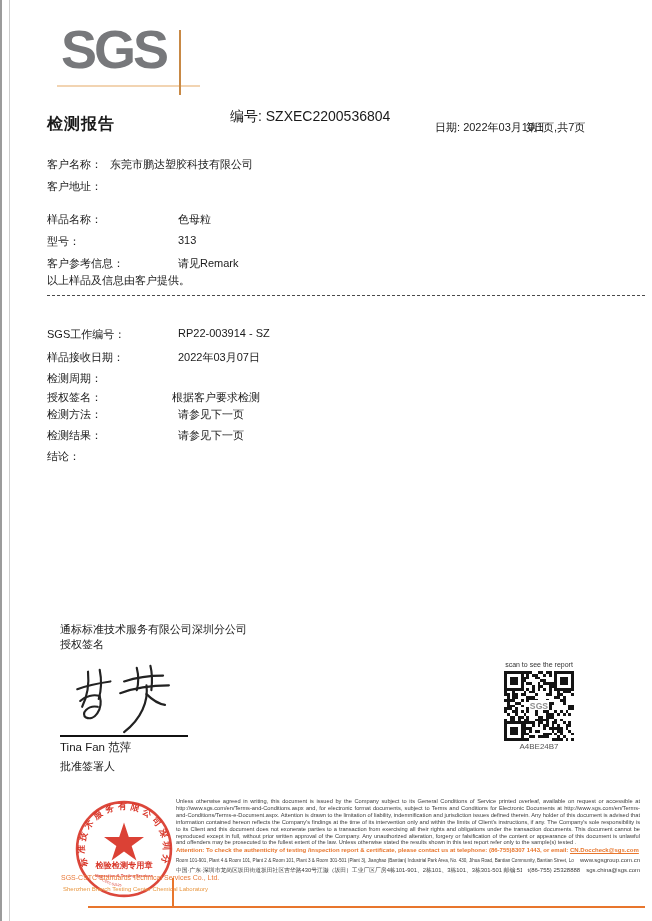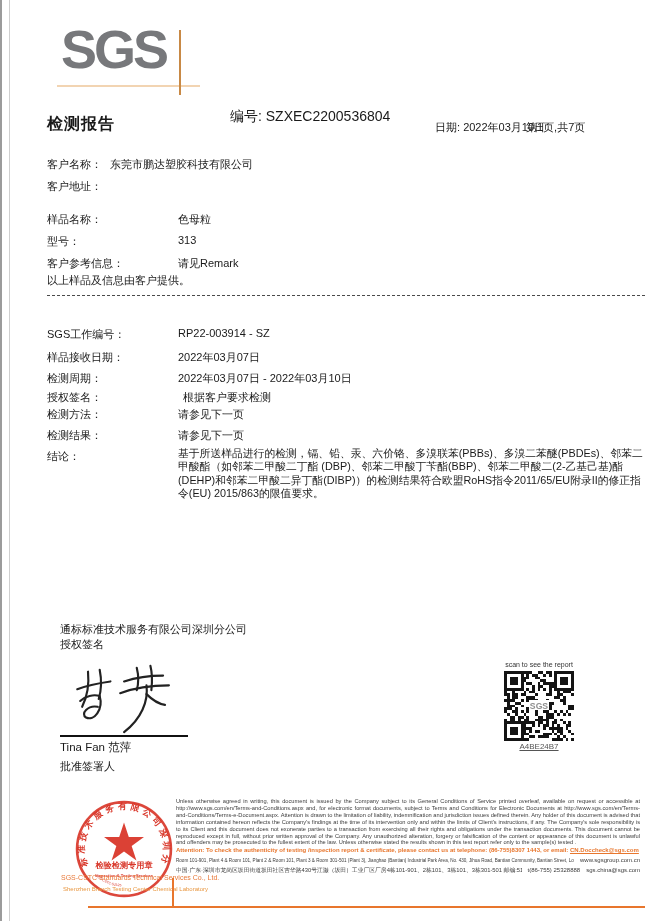--- a/index.html
+++ b/index.html
@@ -27,21 +27,21 @@
   
   .sig-company{left:60px;top:622px;font-size:11px;}
   .sig-auth{left:60px;top:637px;font-size:11px;font-family:Liberation Serif, serif;}
   .sig-img{left:62px;top:660px;}
   .sig-line{left:60px;top:735px;width:128px;height:2px;background:#111;}
   .sig-name{left:60px;top:740px;font-size:11.5px;}
   .sig-title{left:60px;top:759px;font-size:11px;}
   
   .qr-caption{left:478px;top:661px;width:122px;text-align:center;font-size:7px;color:#333;}
   .qr-box{left:504px;top:671px;width:70px;height:70px;}
-  .qr-code-text{left:478px;top:742px;width:122px;text-align:center;font-size:8px;color:#555;text-decoration:underline;}
+  .qr-code-text{left:478px;top:742px;width:122px;text-align:center;font-size:8px;color:#555;}
   
   .stamp{left:73px;top:798px;width:102px;height:102px;}
   .org1{left:61px;top:874px;font-size:7px;color:#e8793a;white-space:nowrap;}
   .org2{left:63px;top:886px;font-size:6px;color:#e8963f;white-space:nowrap;}
   .foot-right{left:176px;top:798px;width:464px;height:112px;overflow:hidden;}
   .legal{font-size:5.7px;line-height:6.9px;color:#3c3c3c;text-align:justify;margin:0;}
   .attention{font-size:6px;line-height:7.2px;color:#e8762d;font-weight:bold;margin:1px 0 2px 0;}
   .attention .uline{text-decoration:underline;}
   .addr-row{display:flex;align-items:baseline;gap:6px;}
   .addr-en{flex:1;font-size:4.6px;color:#3c3c3c;white-space:nowrap;overflow:hidden;}
@@ -81,30 +81,28 @@
   <div class="abs val" style="left:178px;top:256px">请见Remark</div>
   <div class="abs lbl" style="left:47px;top:273px">以上样品及信息由客户提供。</div>
 
   <div class="abs dashed"></div>
 
   <div class="abs lbl" style="left:47px;top:327px">SGS工作编号：</div>
   <div class="abs val" style="left:178px;top:327px">RP22-003914 - SZ</div>
   <div class="abs lbl" style="left:47px;top:350px">样品接收日期：</div>
   <div class="abs val" style="left:178px;top:350px">2022年03月07日</div>
   <div class="abs lbl" style="left:47px;top:371px">检测周期：</div>
-  <div class="abs val" style="left:178px;top:371px">2022年03月07日 - 2022年03月10日</div>
   <div class="abs lbl" style="left:47px;top:390px">授权签名：</div>
-  <div class="abs val" style="left:183px;top:390px">根据客户要求检测</div>
+  <div class="abs val" style="left:172px;top:390px">根据客户要求检测</div>
   <div class="abs lbl" style="left:47px;top:407px">检测方法：</div>
   <div class="abs val" style="left:178px;top:407px">请参见下一页</div>
   <div class="abs lbl" style="left:47px;top:428px">检测结果：</div>
   <div class="abs val" style="left:178px;top:428px">请参见下一页</div>
 
   <div class="abs lbl" style="left:47px;top:449px">结论：</div>
-  <div class="abs conclusion">基于所送样品进行的检测，镉、铅、汞、六价铬、多溴联苯(PBBs)、多溴二苯醚(PBDEs)、邻苯二甲酸酯（如邻苯二甲酸二丁酯 (DBP)、邻苯二甲酸丁苄酯(BBP)、邻苯二甲酸二(2-乙基己基)酯(DEHP)和邻苯二甲酸二异丁酯(DIBP)）的检测结果符合欧盟RoHS指令2011/65/EU附录II的修正指令(EU) 2015/863的限值要求。</div>
 
   <div class="abs sig-company">通标标准技术服务有限公司深圳分公司</div>
   <div class="abs sig-auth">授权签名</div>
   <div class="abs sig-img">
     <svg width="130" height="78" viewBox="0 0 130 80" fill="none" stroke="#222" stroke-width="2.2" stroke-linecap="round">
       <path d="M14 30 C24 26 34 24 48 22"></path>
       <path d="M25 12 C26 22 25 36 19 48"></path>
       <path d="M37 10 C39 20 39 30 36 40"></path>
       <path d="M17 42 C22 37 31 35 37 37 C41 51 31 63 23 59 C17 55 25 46 35 48"></path>
       <path d="M62 22 C74 18 88 16 102 16"></path>

